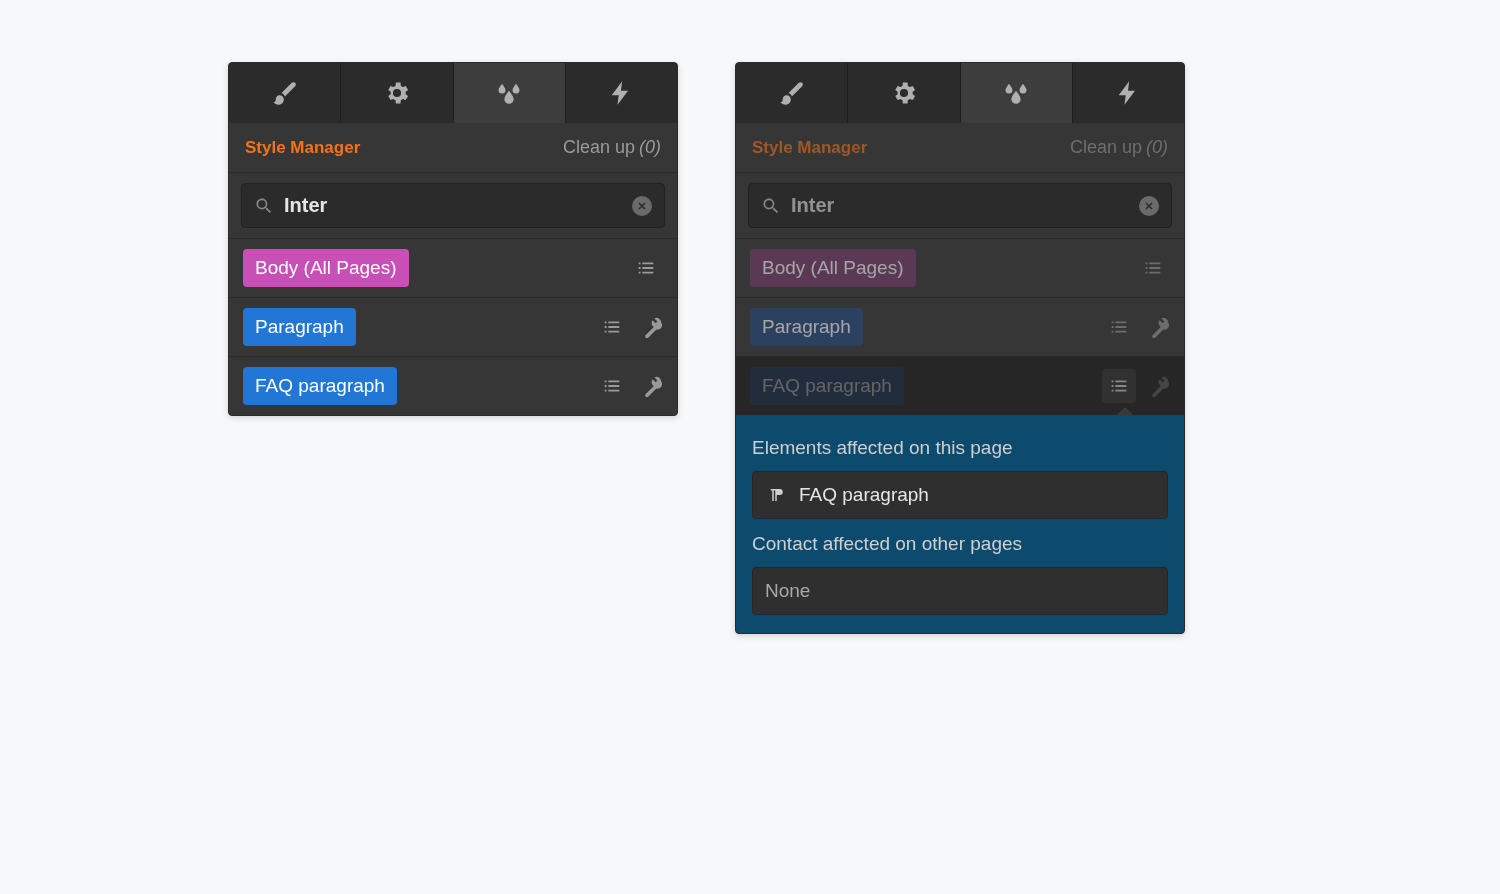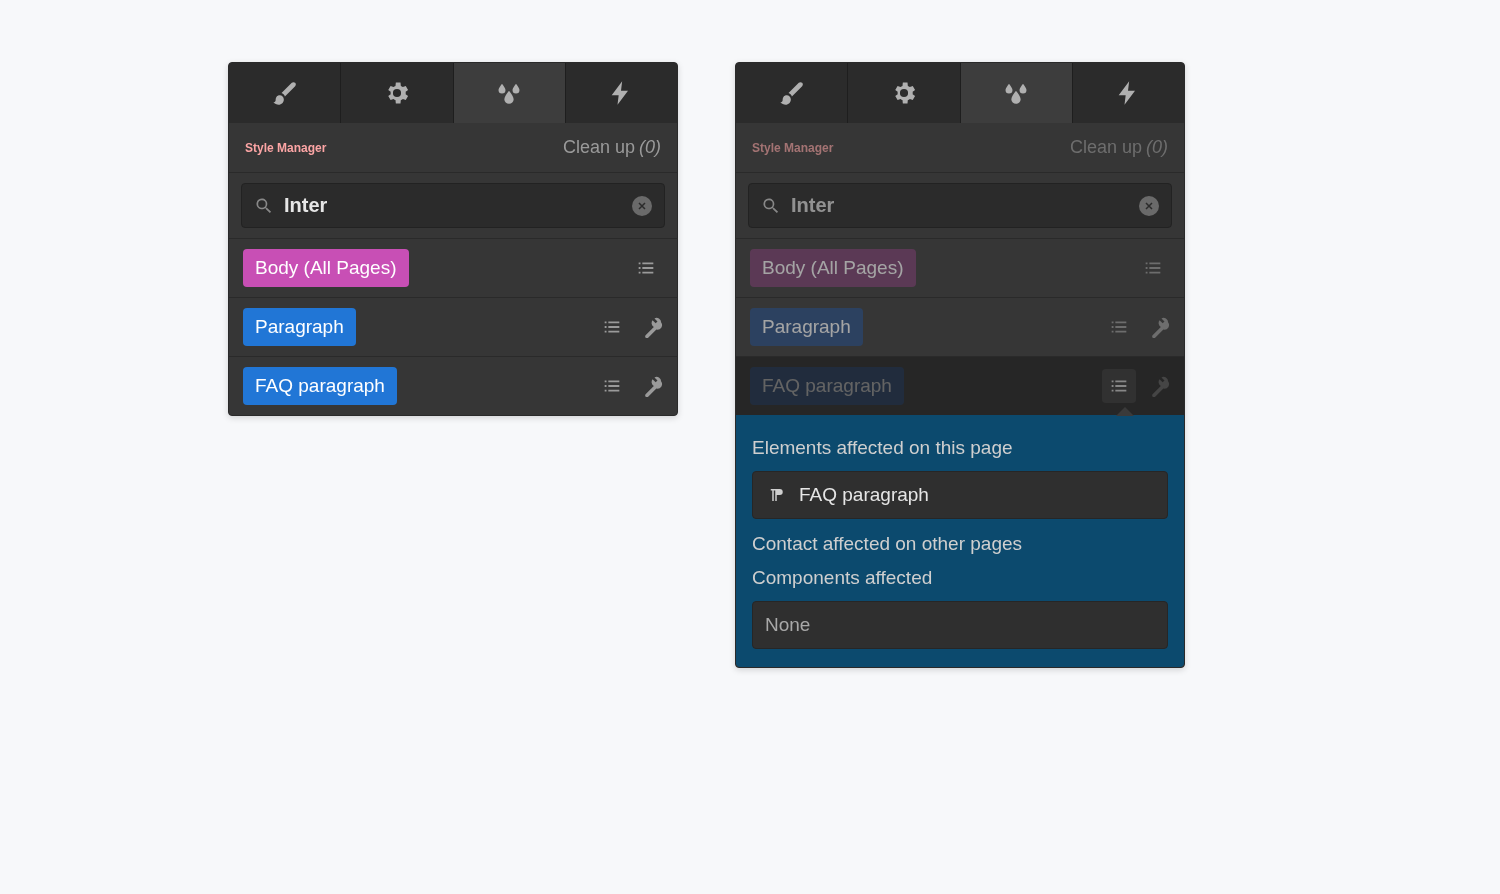--- a/index.html
+++ b/index.html
@@ -40,21 +40,21 @@
 .tab.active { background: #3d3d3d; }
 .tab svg { width: 28px; height: 28px; fill: #b0b0b0; }
 
 .header {
   display: flex;
   justify-content: space-between;
   align-items: center;
   padding: 14px 16px;
   border-bottom: 1px solid #2a2a2a;
 }
-.header-title { color: #fca5a5; font-size: 12px; font-weight: 600; }
+.header-title { color: #f97316; font-size: 17px; font-weight: 600; }
 .cleanup { color: #9a9a9a; font-size: 18px; display: flex; gap: 4px; }
 .cleanup-count { font-style: italic; }
 
 .search-wrap {
   padding: 10px 12px;
   border-bottom: 1px solid #2a2a2a;
 }
 .search {
   display: flex;
   align-items: center;
@@ -340,16 +340,15 @@
     <div class="popover-section-title">Elements affected on this page</div>
     <div class="popover-item">
       <svg viewBox="0 0 24 24">
           <path d="M5 4h12a4 4 0 010 8h-4v8h-2V6H9v14H7V6H5V4z"></path>
         </svg>
       <span>FAQ paragraph</span>
     </div>
 
     <div class="popover-section-title">Contact affected on other pages</div>
 
-    <div class="popover-section-title">Components affected</div>
     <div class="popover-none">None</div>
   </div>
 </div>
 
 </body></html>

